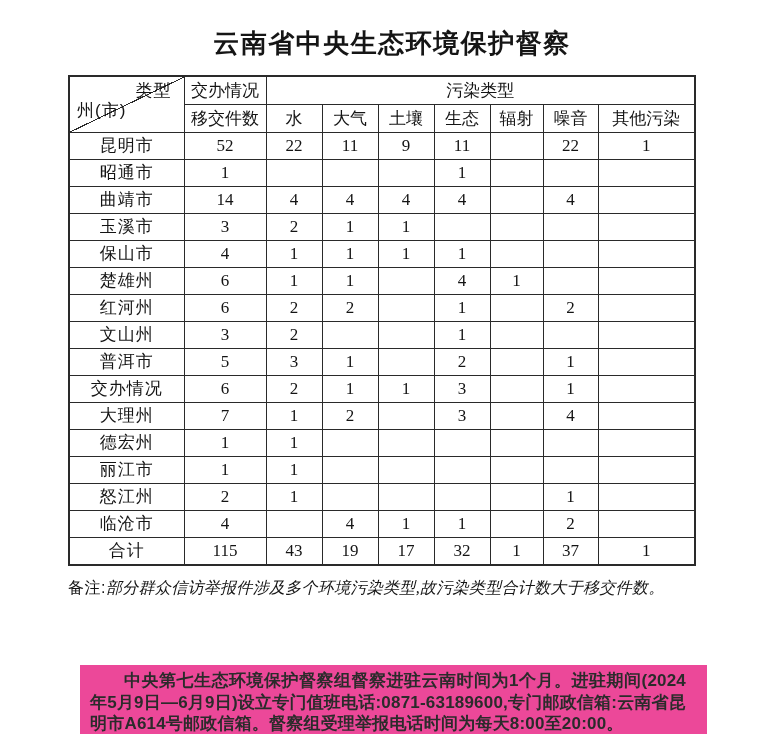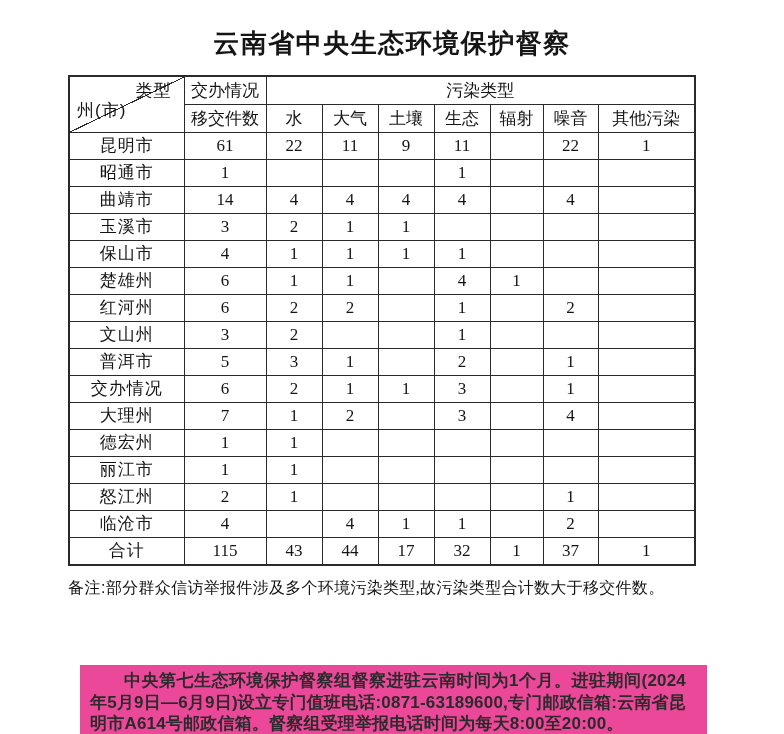--- a/index.html
+++ b/index.html
@@ -42,21 +42,21 @@
   }
   .corner-tr { position:absolute; top:2px; right:12px; font-size:17px; letter-spacing:1px; }
   .corner-bl { position:absolute; bottom:10px; left:7px; font-size:17px; letter-spacing:1px; }
 
   .note-line {
     margin:12px 0 0 68px; width:640px; font-size:16px; line-height:1.3;
     color:#141414; white-space:nowrap;
   }
   .note-label { font-weight:normal; letter-spacing:0.5px; }
   .note-text {
-    font-family:"Liberation Serif", serif; 
+    font-family:"Liberation Serif", serif; font-style:italic;
     letter-spacing:0.3px;
   }
 
   .footer-box {
     position:absolute; left:80px; top:650px; width:627px;
     background:#ec4899; box-sizing:border-box; padding:5px 21px 6px 10px;
   }
   .footer-box p {
     margin:0; text-indent:2em; font-size:17px; font-weight:bold;
     color:#2b2b2b; line-height:1.27; text-align:justify; letter-spacing:0.2px;
@@ -97,21 +97,21 @@
           <th>土壤</th>
           <th>生态</th>
           <th>辐射</th>
           <th>噪音</th>
           <th>其他污染</th>
         </tr>
     </thead>
     <tbody id="tableBody">
         <tr>
           <td class="region">昆明市</td>
-          <td class="num">61</td>
+          <td class="num">52</td>
           <td class="num">22</td>
           <td class="num">11</td>
           <td class="num">9</td>
           <td class="num">11</td>
           <td class="num"></td>
           <td class="num">22</td>
           <td class="num">1</td>
         </tr>
         <tr>
           <td class="region">昭通市</td>
@@ -264,21 +264,21 @@
           <td class="num">1</td>
           <td class="num">1</td>
           <td class="num"></td>
           <td class="num">2</td>
           <td class="num"></td>
         </tr>
         <tr>
           <td class="region">合计</td>
           <td class="num">115</td>
           <td class="num">43</td>
-          <td class="num">44</td>
+          <td class="num">19</td>
           <td class="num">17</td>
           <td class="num">32</td>
           <td class="num">1</td>
           <td class="num">37</td>
           <td class="num">1</td>
         </tr>
       </tbody>
   </table>
 
   <p class="note-line"><span class="note-label">备注:</span><span class="note-text">部分群众信访举报件涉及多个环境污染类型,故污染类型合计数大于移交件数。</span></p>

